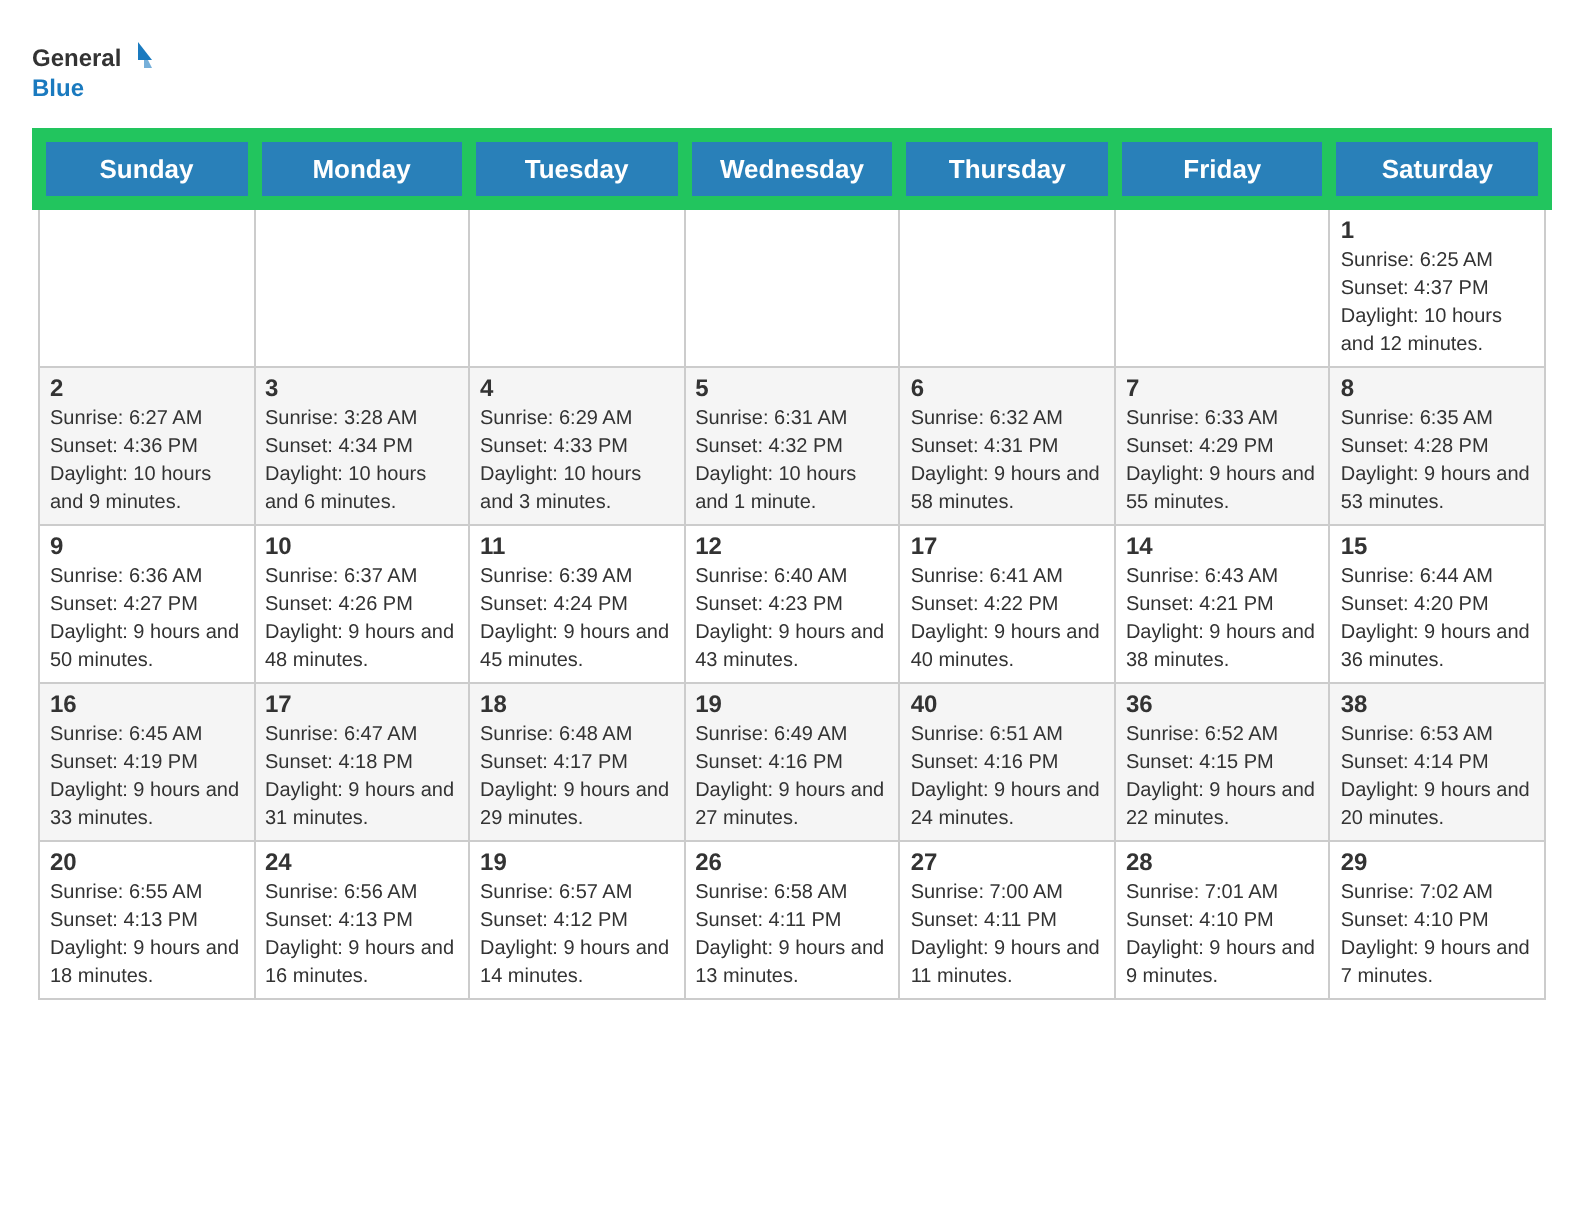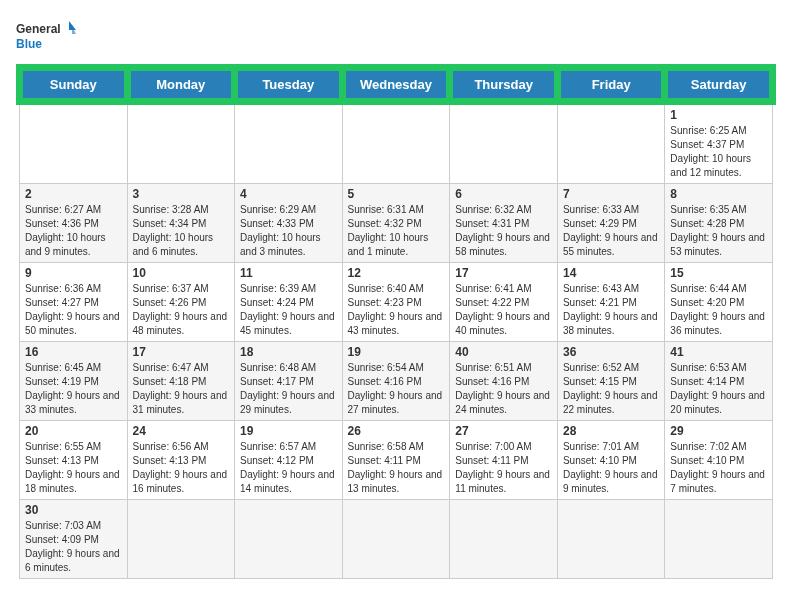--- a/index.html
+++ b/index.html
@@ -221,38 +221,38 @@
 Daylight: 9 hours and 31 minutes.</div>
         </td>
         <td>
           <span class="day-number">18</span>
           <div class="day-info">Sunrise: 6:48 AM
 Sunset: 4:17 PM
 Daylight: 9 hours and 29 minutes.</div>
         </td>
         <td>
           <span class="day-number">19</span>
-          <div class="day-info">Sunrise: 6:54 AM
+          <div class="day-info">Sunrise: 6:49 AM
 Sunset: 4:16 PM
 Daylight: 9 hours and 27 minutes.</div>
         </td>
         <td>
           <span class="day-number">40</span>
           <div class="day-info">Sunrise: 6:51 AM
 Sunset: 4:16 PM
 Daylight: 9 hours and 24 minutes.</div>
         </td>
         <td>
           <span class="day-number">36</span>
           <div class="day-info">Sunrise: 6:52 AM
 Sunset: 4:15 PM
 Daylight: 9 hours and 22 minutes.</div>
         </td>
         <td>
-          <span class="day-number">41</span>
+          <span class="day-number">38</span>
           <div class="day-info">Sunrise: 6:53 AM
 Sunset: 4:14 PM
 Daylight: 9 hours and 20 minutes.</div>
         </td>
       </tr>
       <tr>
         <td>
           <span class="day-number">20</span>
           <div class="day-info">Sunrise: 6:55 AM
 Sunset: 4:13 PM
@@ -288,28 +288,14 @@
 Sunset: 4:10 PM
 Daylight: 9 hours and 9 minutes.</div>
         </td>
         <td>
           <span class="day-number">29</span>
           <div class="day-info">Sunrise: 7:02 AM
 Sunset: 4:10 PM
 Daylight: 9 hours and 7 minutes.</div>
         </td>
       </tr>
-      <tr>
-        <td>
-          <span class="day-number">30</span>
-          <div class="day-info">Sunrise: 7:03 AM
-Sunset: 4:09 PM
-Daylight: 9 hours and 6 minutes.</div>
-        </td>
-        <td class="empty-cell"></td>
-        <td class="empty-cell"></td>
-        <td class="empty-cell"></td>
-        <td class="empty-cell"></td>
-        <td class="empty-cell"></td>
-        <td class="empty-cell"></td>
-      </tr>
     </tbody>
 </table>
 
 </body></html>

